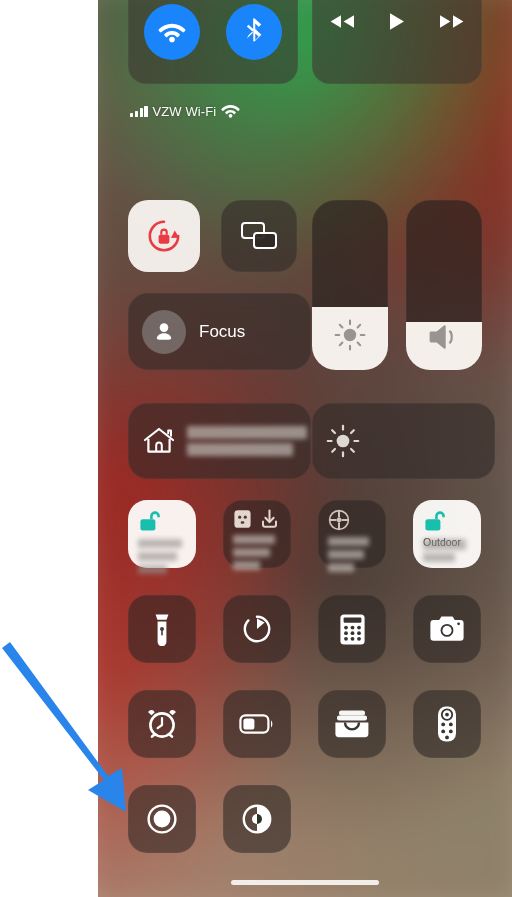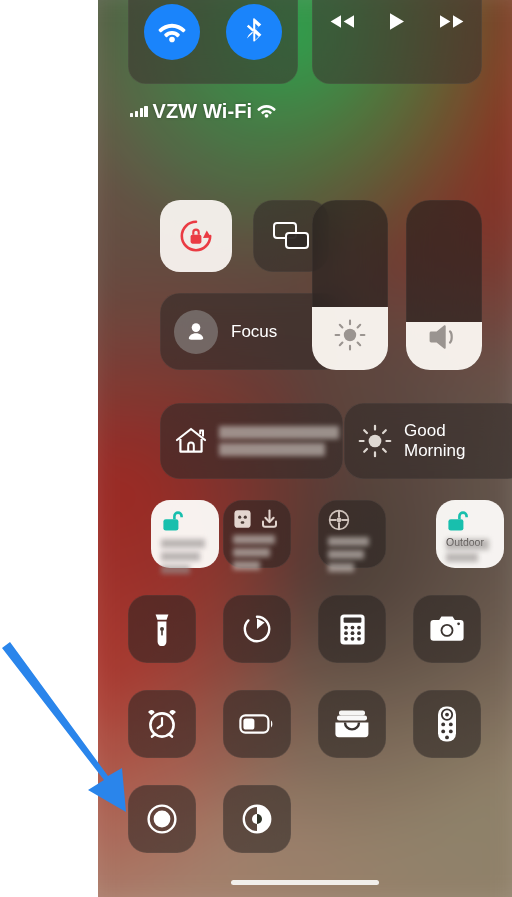--- a/index.html
+++ b/index.html
@@ -33,44 +33,44 @@
   #dim{position:absolute;inset:0;background:rgba(0,0,0,.08);}
 
   
   #statusbar{
     position:absolute;left:0;top:98px;width:414px;height:26px;
     display:flex;align-items:center;color:#fff;z-index:6;
     text-shadow:0 0 3px rgba(0,0,0,.35);
   }
   #sb-left{position:absolute;left:32px;display:flex;align-items:center;gap:5px;}
   #sb-right{position:absolute;right:32px;display:flex;align-items:center;gap:5px;}
-  .sb-text{font-size:20px;letter-spacing:.1px;font-weight:700;}
+  .sb-text{font-size:13px;letter-spacing:.1px;font-weight:400;}
   .bars{display:flex;align-items:flex-end;gap:1.6px;height:11px;}
   .bars i{display:block;width:3.2px;background:#fff;border-radius:.6px;}
   .bars i:nth-child(1){height:3.5px;opacity:.95}
   .bars i:nth-child(2){height:6px}
   .bars i:nth-child(3){height:8.5px}
   .bars i:nth-child(4){height:11px}
   .batt{width:25px;height:12.5px;border:1.6px solid rgba(255,255,255,.95);border-radius:3.6px;position:relative;}
   .batt::after{content:"";position:absolute;right:-3.6px;top:3.6px;width:1.8px;height:4.4px;background:rgba(255,255,255,.75);border-radius:0 1px 1px 0;}
   .batt i{position:absolute;left:1.4px;top:1.4px;bottom:1.4px;width:72%;background:#fff;border-radius:2px;display:block;}
 
   
   #cc{position:absolute;left:0;top:0;width:414px;height:897px;z-index:5;}
   .mod{position:absolute;border-radius:18px;background:rgba(58,50,46,.56);
        backdrop-filter:blur(14px);box-shadow:inset 0 0 0 .5px rgba(255,255,255,.07);}
   .tile{position:absolute;border-radius:20px;background:rgba(48,42,39,.58);
         backdrop-filter:blur(14px);box-shadow:inset 0 0 0 .5px rgba(255,255,255,.07);
-        display:flex;align-items:center;margin-left:32px;}
+        display:flex;align-items:center;}
   .tile.on{background:rgba(252,248,244,.93);}
   .sq{position:absolute;width:68px;height:68px;border-radius:19px;
       background:rgba(40,35,33,.55);backdrop-filter:blur(14px);
       box-shadow:inset 0 0 0 .5px rgba(255,255,255,.07);
       display:flex;align-items:center;justify-content:center;}
-  .sq.on{background:rgba(252,250,248,.96);margin-left:23px;}
+  .sq.on{background:rgba(252,250,248,.96);}
 
   
   #m-conn{left:30px;top:-26px;width:170px;height:110px;}
   .cbtn{position:absolute;width:56px;height:56px;border-radius:50%;
         display:flex;align-items:center;justify-content:center;}
   .cbtn.active{background:#1a84fb;}
   
   #m-media{left:214px;top:-26px;width:170px;height:110px;}
   #mediaRow{position:absolute;left:0;top:38px;width:170px;display:flex;
             justify-content:space-around;align-items:center;}
@@ -265,24 +265,20 @@
 
     <div class="tile" id="t-scene">
       <span>
         <svg width="36" height="36" viewBox="0 0 34 34">
           <circle cx="17" cy="17" r="6" fill="#ded8d2"></circle>
           <g stroke="#ded8d2" stroke-width="2.1" stroke-linecap="round">
             <path d="M17 2.6v3.6M17 27.8v3.6M2.6 17h3.6M27.8 17h3.6"></path>
             <path d="M6.8 6.8l2.6 2.6M24.6 24.6l2.6 2.6M27.2 6.8l-2.6 2.6M9.4 24.6l-2.6 2.6"></path>
           </g>
         </svg>
-      </span>
-      <span class="tile-label">
-        <span>Good</span><br>
-        <span>Morning</span>
       </span>
     </div>
 
     <div id="acc-row">
       <div class="sq on">
         <div class="acc-inner">
           <div class="acc-icons">
             <svg width="22" height="24" viewBox="0 0 22 24">
               <rect x="2.4" y="10.2" width="15" height="11.4" rx="2.4" fill="#18bfad"></rect>
               <path d="M13.4 10.2V7.2a3.6 3.6 0 0 1 7.2 0v1.1" stroke="#18bfad" stroke-width="2.6" fill="none"></path>

